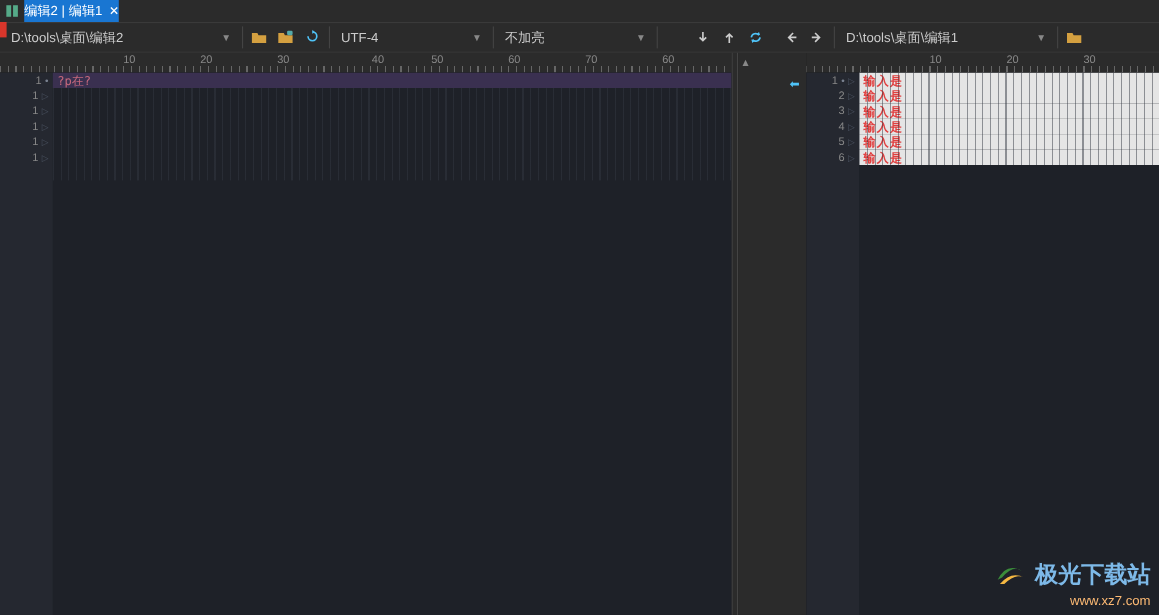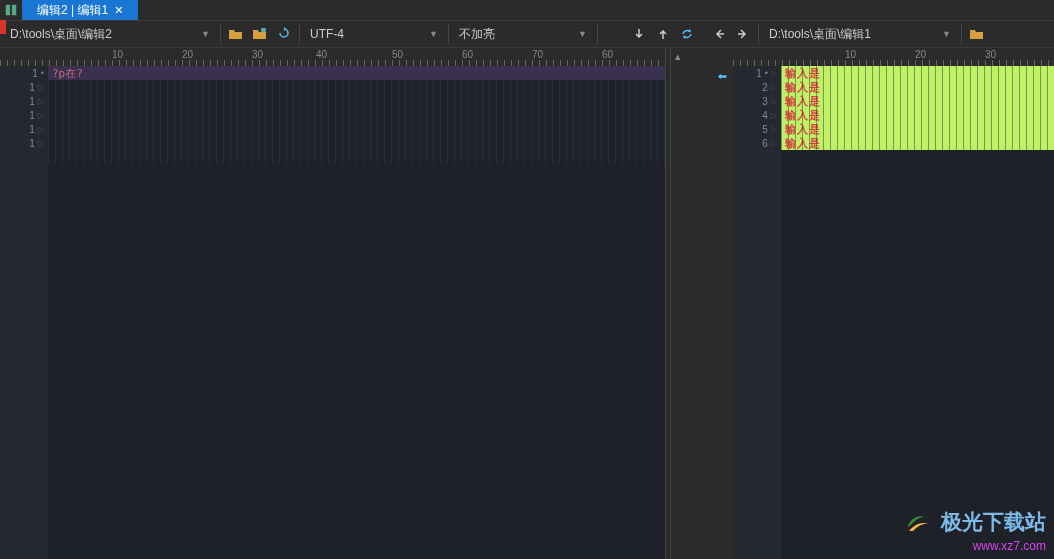--- a/index.html
+++ b/index.html
@@ -16,21 +16,21 @@
 .titlebar {
   height: 20px;
   background: #2b2b2b;
   display: flex;
   align-items: center;
 }
 .tab {
   height: 20px;
   display: flex;
   align-items: center;
-  padding: 0 15px;
+  padding: 0 0;
   gap: 6px;
 }
 .tab.active {
   background: #1976d2;
   color: #fff;
 }
 .tab .close {
   font-size: 11px;
   cursor: pointer;
 }
@@ -176,21 +176,21 @@
 .code-line {
   height: 14px;
   display: flex;
   align-items: flex-start;
   padding-left: 4px;
 }
 .code-line.active-line {
   background: #3a3050;
 }
 .code-line.purple-bg {
-  background: #bef264;
+  background: #e5e5e5;
 }
 .red-text { color: #e04040; font-weight: bold; letter-spacing: 1px;}
 .pinkish { color: #c4687c; }
 
 .editor-bg-lines {
   position: absolute;
   top: 14px;
   left: 0;
   right: 0;
   height: 84px;
@@ -224,21 +224,21 @@
   align-items: center;
   gap: 6px;
   justify-content: flex-end;
 }
 .watermark .wm-text {
   color: #7db9e8;
   font-size: 21px;
   font-weight: bold;
 }
 .watermark .wm-url {
-  color: #d946ef;
+  color: #fdba74;
   font-size: 12px;
 }
 </style>
 </head>
 <body>
 
 <div class="titlebar">
   <span class="app-icon">
     <svg viewBox="0 0 16 16">
         <rect x="2" y="2" width="5" height="12" fill="#5a8"></rect>
@@ -328,21 +328,21 @@
 </div>
 
 <div class="split">
 
   <div class="pane-left">
     <div class="ruler">
       <div class="ruler-ticks"></div>
       <span class="tick-num" style="left:112px">10</span>
       <span class="tick-num" style="left:182px">20</span>
       <span class="tick-num" style="left:252px">30</span>
-      <span class="tick-num" style="left:316px">40</span>
+      <span class="tick-num" style="left:338px">40</span>
       <span class="tick-num" style="left:392px">50</span>
       <span class="tick-num" style="left:462px">60</span>
       <span class="tick-num" style="left:532px">70</span>
       <span class="tick-num" style="left:602px">60</span>
 
     </div>
     <div class="editor">
       <div class="gutter">
         <div class="gutter-row">
             <span class="ln">1</span>

